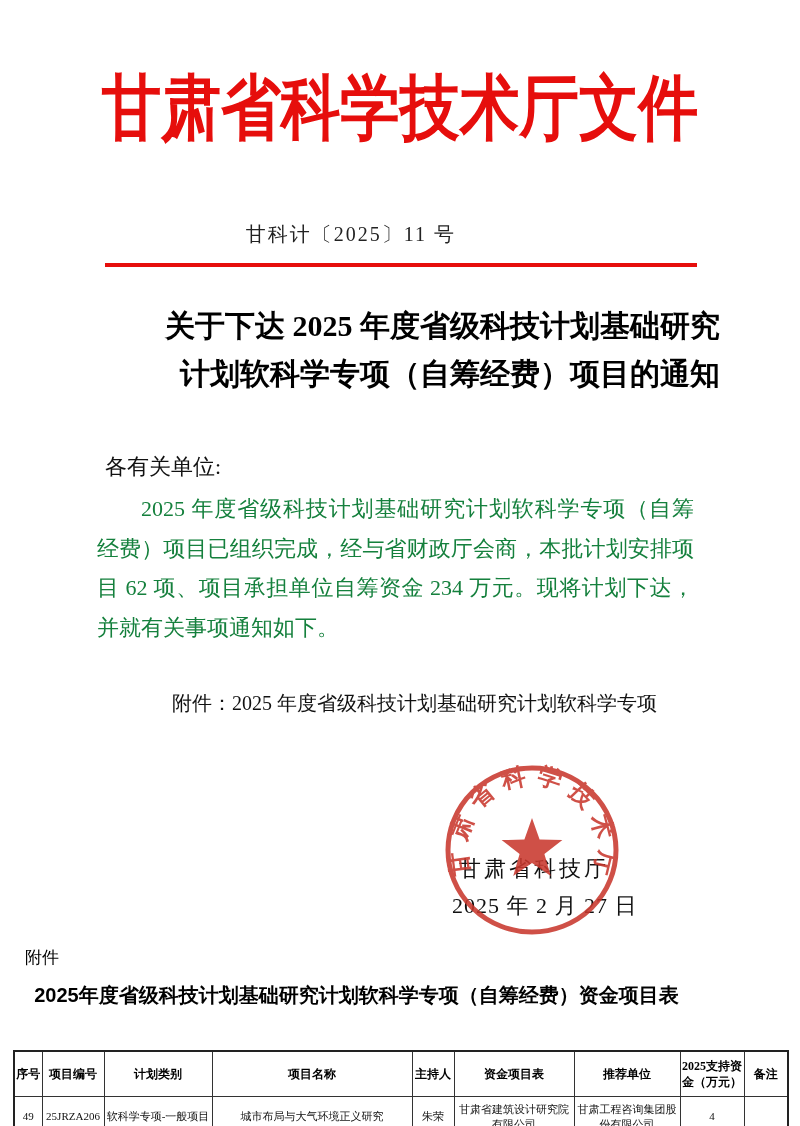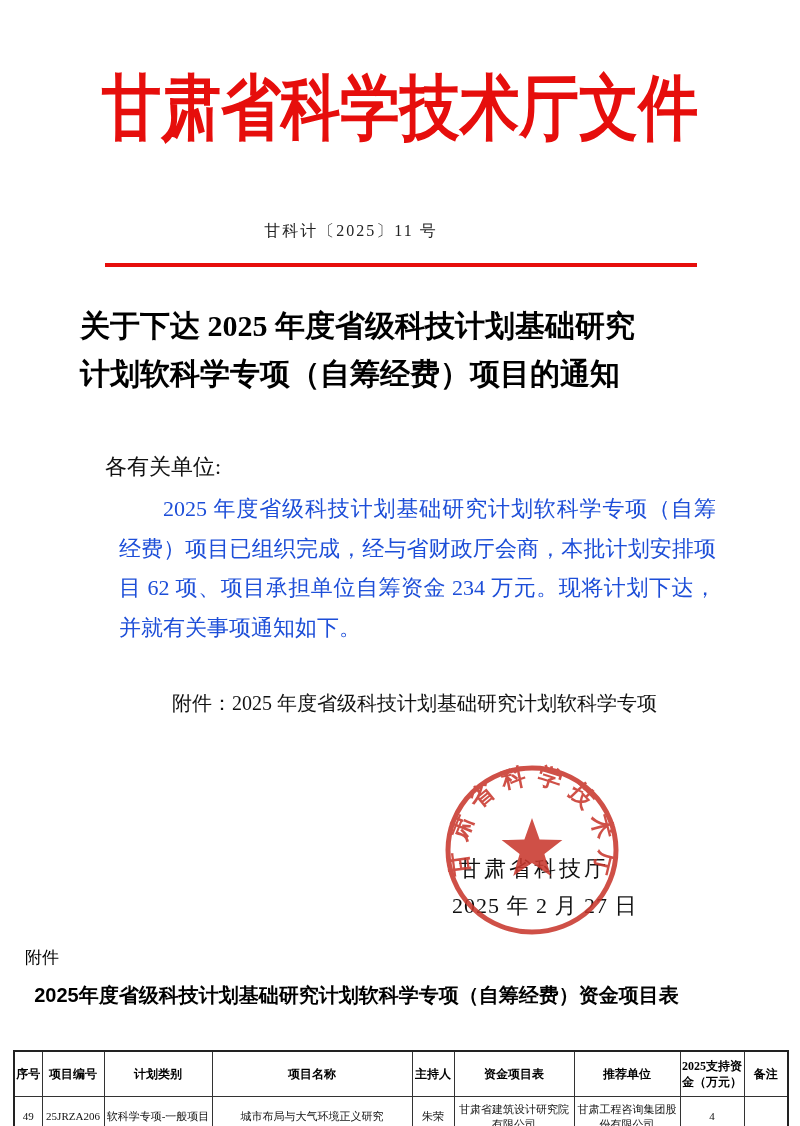--- a/index.html
+++ b/index.html
@@ -12,36 +12,36 @@
   
   .red-title{
     top:58px;left:0;width:800px;text-align:center;
     font-size:71px;font-weight:bold;color:#e60e0c;
     line-height:100px;white-space:nowrap;
     transform:scaleX(0.84);transform-origin:50% 50%;
     letter-spacing:0px;
   }
   .doc-number{
     top:221px;left:0;width:702px;text-align:center;
-    font-size:16px;color:#222;letter-spacing:2px;
+    font-size:20px;color:#222;letter-spacing:2px;
   }
   .red-rule{
     top:263px;left:105px;width:592px;height:4px;background:#e60e0c;
   }
   .doc-title{
-    top:302px;left:80px;width:640px;text-align:left;
+    top:302px;left:80px;width:640px;text-align:right;
     font-size:30px;font-weight:bold;line-height:48px;color:#000;font-family:Liberation Serif, serif;
   }
   .salutation{
     top:452px;left:105px;font-size:22px;color:#111;
   }
   .body-par{
-    top:489px;left:119px;width:597px;
+    top:489px;left:97px;width:597px;
     font-size:22px;line-height:39.5px;text-align:justify;
-    text-indent:2em;color:#1d4ed8;
+    text-indent:2em;color:#15803d;
   }
   .attachment{
     top:684px;left:172px;width:545px;font-size:20px;line-height:38px;color:#111;
   }
   .attachment .line2{padding-left:66px;}
   .issuer{
     top:854px;left:459px;font-size:22px;letter-spacing:3px;color:#111;
   }
   .sign-date{
     top:891px;left:452px;font-size:22px;letter-spacing:1px;color:#111;

